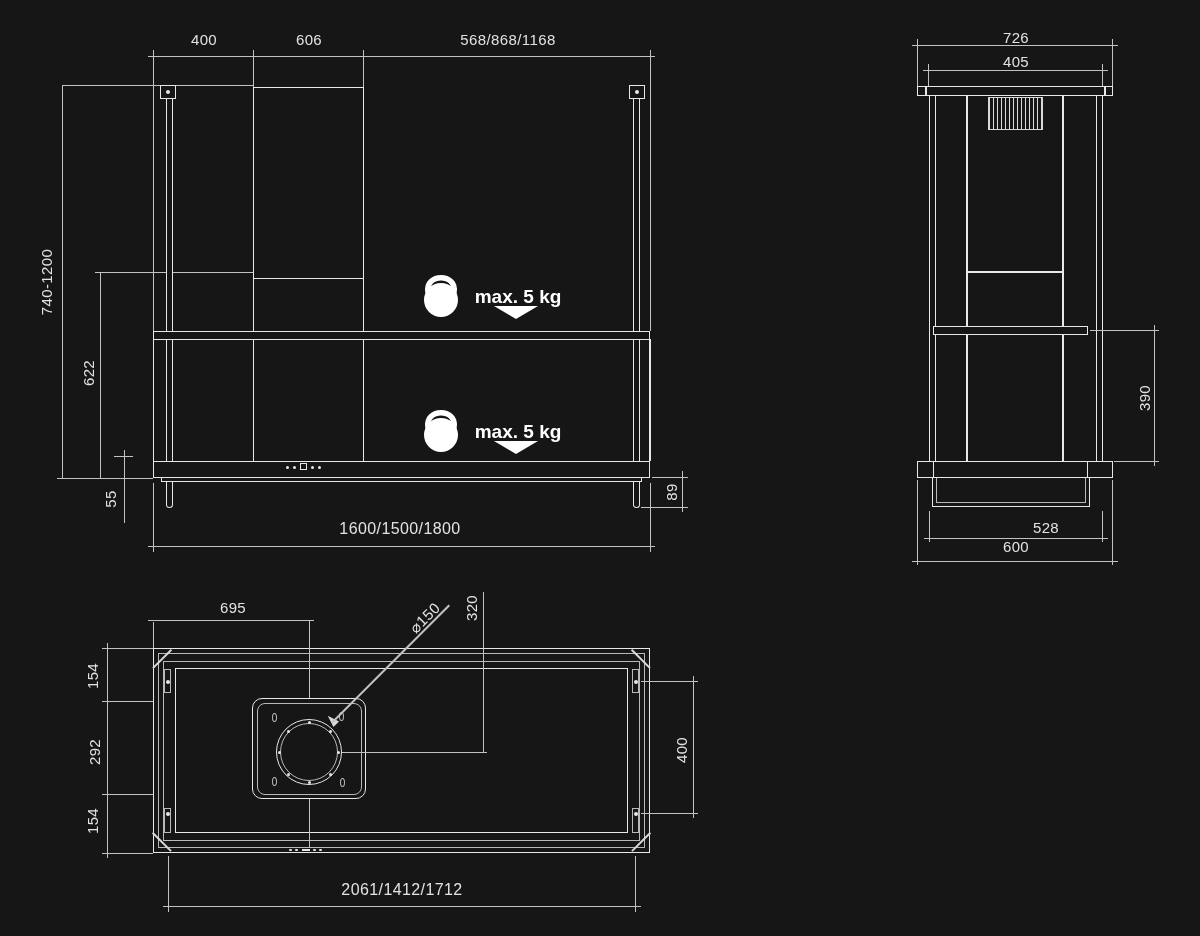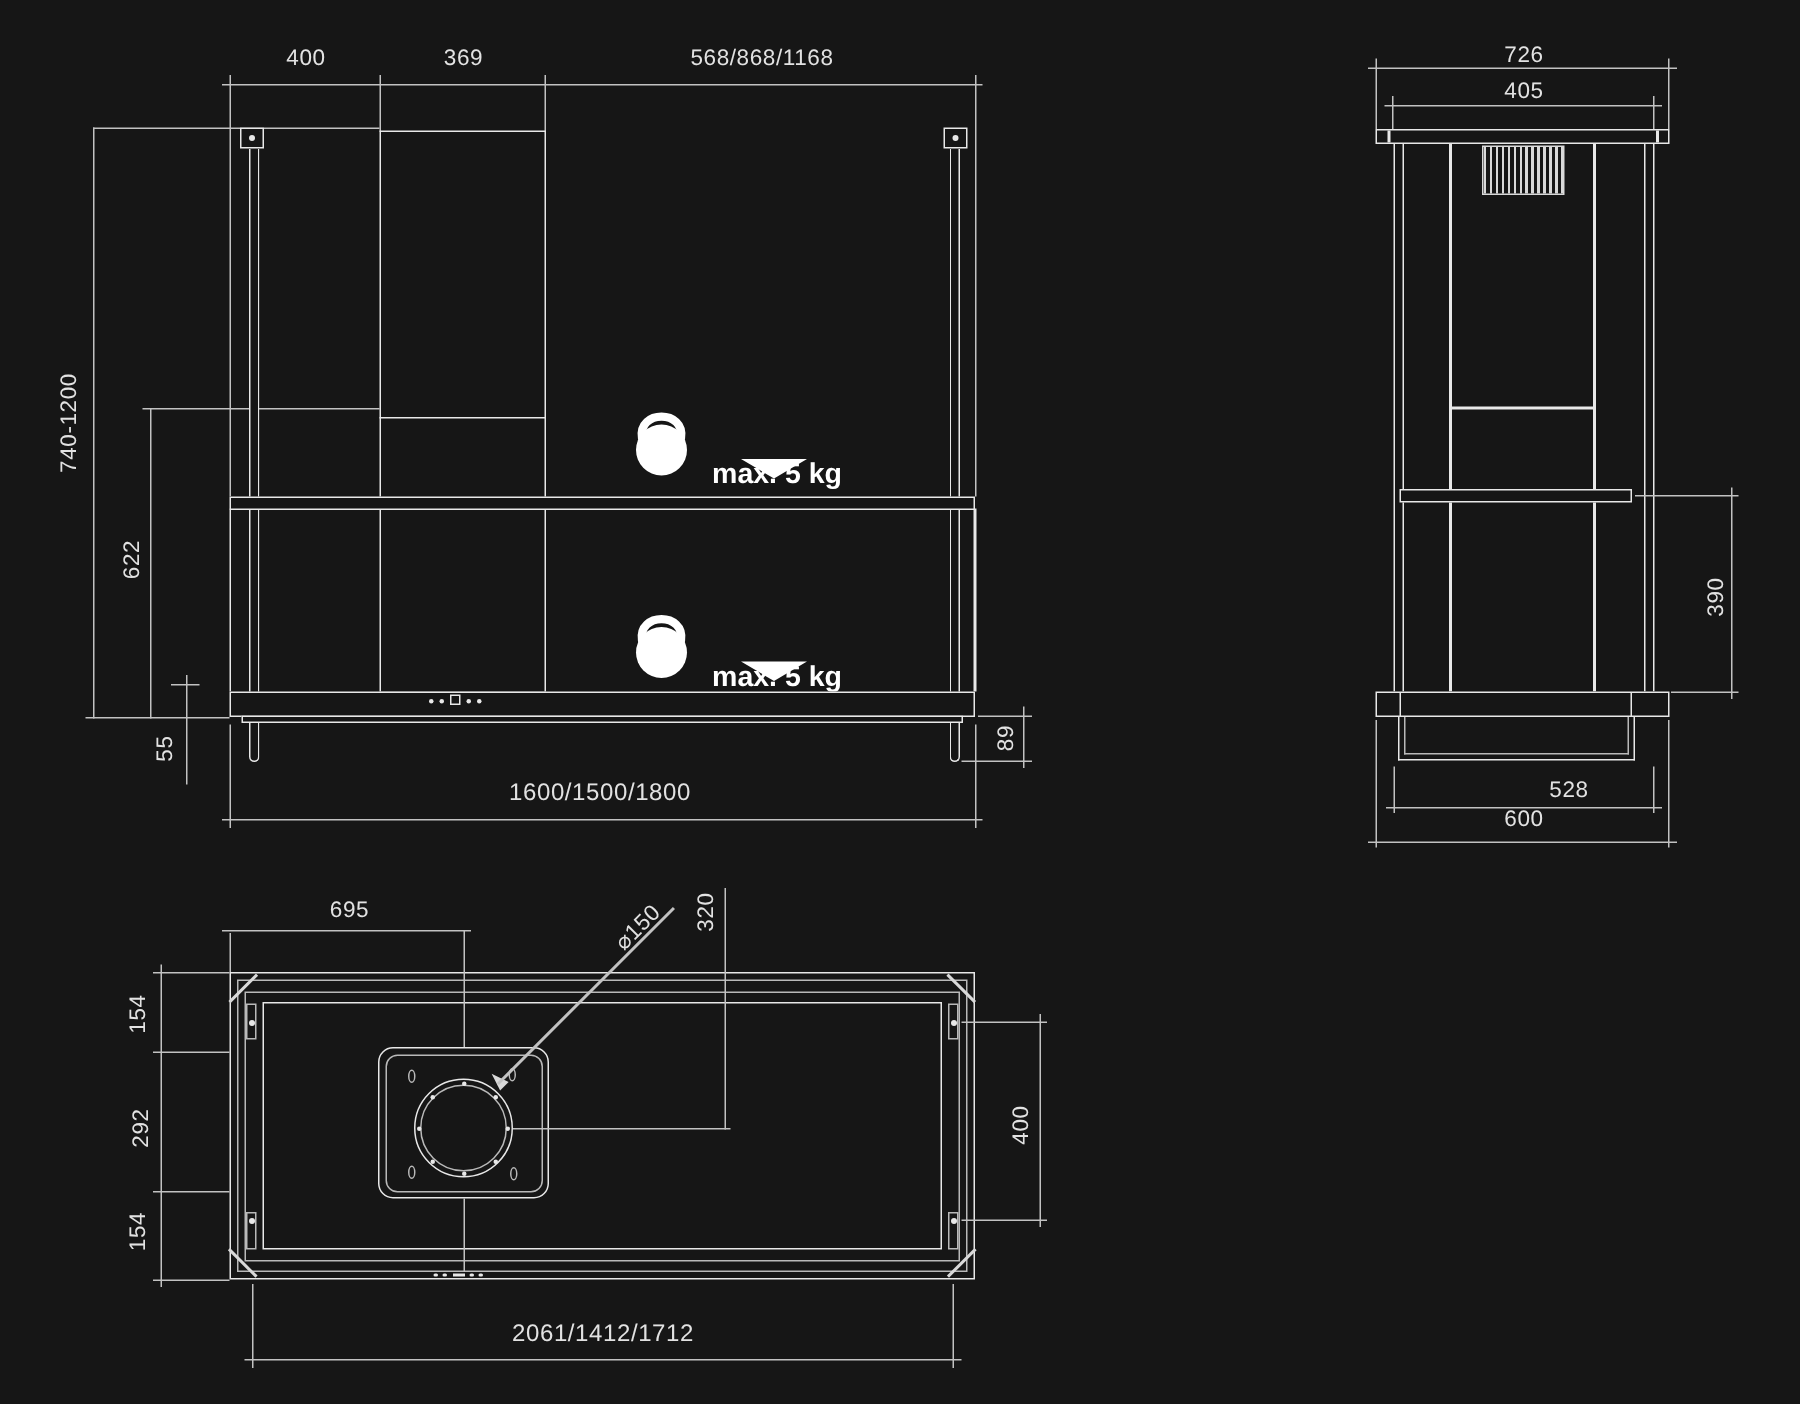--- a/index.html
+++ b/index.html
@@ -18,34 +18,34 @@
            background:repeating-linear-gradient(90deg,#d9d9d9 0 1.5px,transparent 1.5px 4px);}
   .cham{background:#d9d9d9;}
   .ldr{background:#c2c2c2;}
   .dot{background:#e8e8e8;border-radius:50%;}
   .lbl{position:absolute;font-size:15px;color:#e2e2e2;white-space:nowrap;
        transform:translate(-50%,-50%);letter-spacing:.4px;}
   .lbl.big{font-size:16px;}
   .lbl.r90{transform:translate(-50%,-50%) rotate(-90deg);}
   .lbl.r45{transform:translate(-50%,-50%) rotate(-45deg);}
   .maxload{position:absolute;font-size:19px;font-weight:bold;color:#ffffff;white-space:nowrap;
-           transform:translate(-50%,-50%);margin-top:20px;}
+           transform:translate(-50%,-50%);}
   .tri-down{width:0;height:0;border-left:22px solid transparent;border-right:22px solid transparent;
             border-top:13px solid #ffffff;background:transparent;}
   .tri-leader{width:0;height:0;border-top:4.5px solid transparent;border-bottom:4.5px solid transparent;
               border-right:12px solid #d9d9d9;background:transparent;transform:rotate(45deg);}
   .kb{background:transparent;}
 </style>
 </head>
 <body>
 
 <div id="canvas">
 
   <span class="lbl" style="left:204px;top:39px;">400</span>
-  <span class="lbl" style="left:309px;top:39px;">369</span>
+  <span class="lbl" style="left:309px;top:39px;">606</span>
   <span class="lbl" style="left:508px;top:39px;text-align:right;">568/868/1168</span>
   <span class="lbl r90" style="left:46px;top:282px;">740-1200</span>
   <span class="lbl r90" style="left:88px;top:373px;">622</span>
   <span class="lbl r90" style="left:110px;top:499px;">55</span>
   <span class="lbl r90" style="left:671px;top:492px;">89</span>
   <span class="lbl big" style="left:400px;top:529px;">1600/1500/1800</span>
 
   <span class="lbl" style="left:1016px;top:37px;">726</span>
   <span class="lbl" style="left:1016px;top:61px;">405</span>
   <span class="lbl r90" style="left:1144px;top:398px;">390</span>

